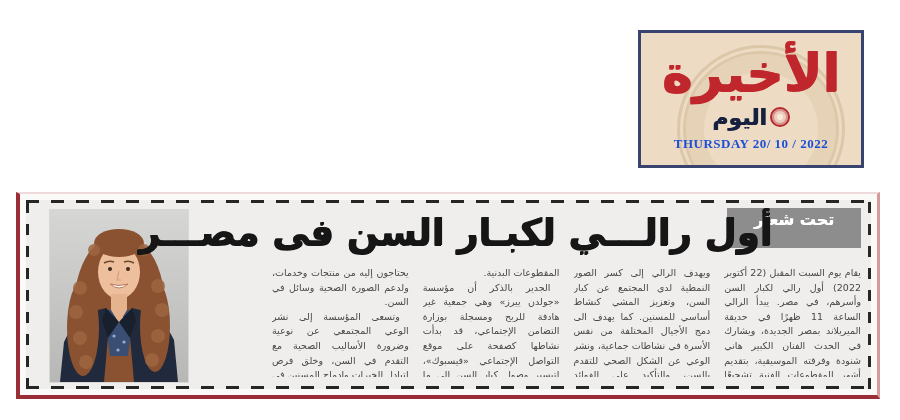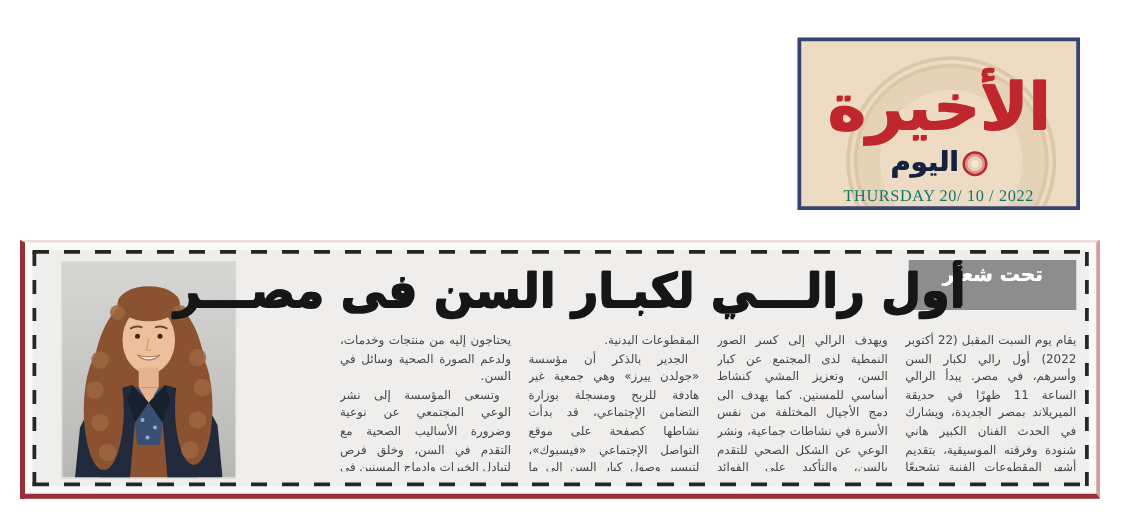--- a/index.html
+++ b/index.html
@@ -2,34 +2,34 @@
 <html lang="ar"><head>
 <meta charset="utf-8">
 <style>
   html,body{margin:0;padding:0;background:#ffffff;}
   .stage{position:relative;width:900px;height:420px;background:#ffffff;overflow:hidden;
          font-family:"DejaVu Sans",sans-serif;}
 
   
   .masthead{position:absolute;left:638px;top:30px;width:226px;height:138px;
             background:#eddcc3;border:3px solid #38436f;box-sizing:border-box;
-            display:flex;flex-direction:column;align-items:center;justify-content:flex-end;
+            display:flex;flex-direction:column;align-items:center;justify-content:center;
             gap:4px;overflow:hidden;}
   .watermark{position:absolute;left:36px;top:12px;width:150px;height:150px;border-radius:50%;
              border:9px double rgba(164,126,78,.22);box-shadow:inset 0 0 0 18px rgba(164,126,78,.10);}
   .masthead-title{position:relative;z-index:2;color:#c0272d;font-weight:bold;
                   font-size:52px;line-height:1.05;direction:rtl;
                   text-shadow:1px 0 0 #c0272d, 0 1px 0 #c0272d;}
   .logo-row{position:relative;z-index:2;display:flex;align-items:center;gap:3px;direction:rtl;
             color:#16203f;font-weight:bold;font-size:22px;
             text-shadow:.6px 0 0 #16203f;}
   .seal{width:20px;height:20px;border-radius:50%;border:2px solid #b3292e;background:#f6ead6;
         box-sizing:border-box;box-shadow:inset 0 0 0 2px rgba(179,41,46,.35), inset 0 0 0 5px rgba(179,41,46,.15);}
-  .issue-date{position:relative;z-index:2;margin-top:2px;color:#0f766e;
-              font-family:"Liberation Serif",serif;font-weight:normal;font-size:13px;letter-spacing:.5px;}
+  .issue-date{position:relative;z-index:2;margin-top:2px;color:#1d4ed8;
+              font-family:"Liberation Serif",serif;font-weight:bold;font-size:13px;letter-spacing:.5px;}
 
   
   .clipping{position:absolute;left:16px;top:192px;width:864px;height:207px;box-sizing:border-box;
             border-style:solid;border-width:2px 3px 4px 4px;
             border-color:#eedada #d79a9a #992e37 #992e37;
             background:#fafaf8;padding:6px;}
   .clip-inner{position:relative;width:100%;height:100%;box-sizing:border-box;
       background:
         repeating-linear-gradient(90deg,#262626 0 13px,transparent 13px 25px) left top/100% 3px no-repeat,
         repeating-linear-gradient(90deg,#262626 0 13px,transparent 13px 25px) left bottom/100% 3px no-repeat,

